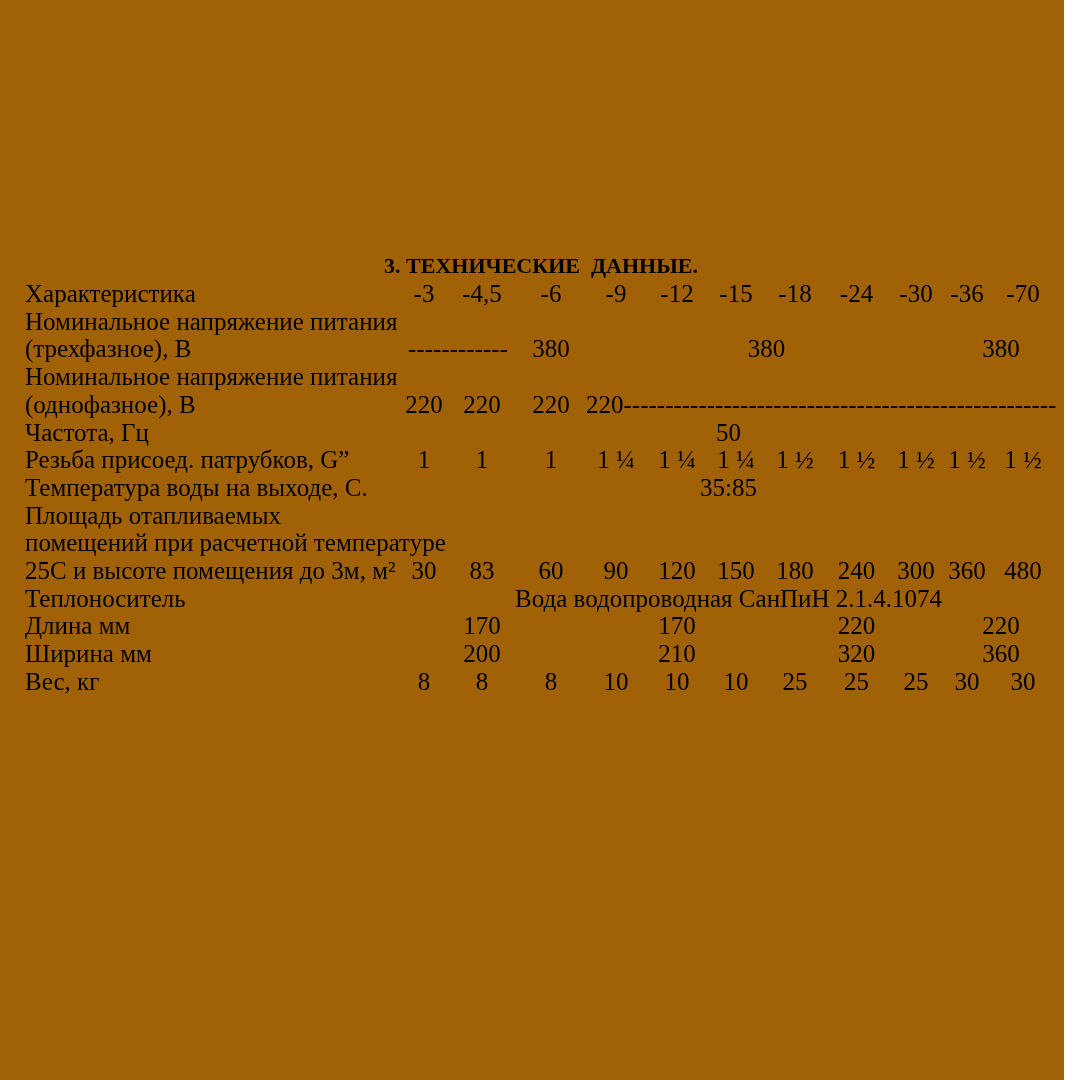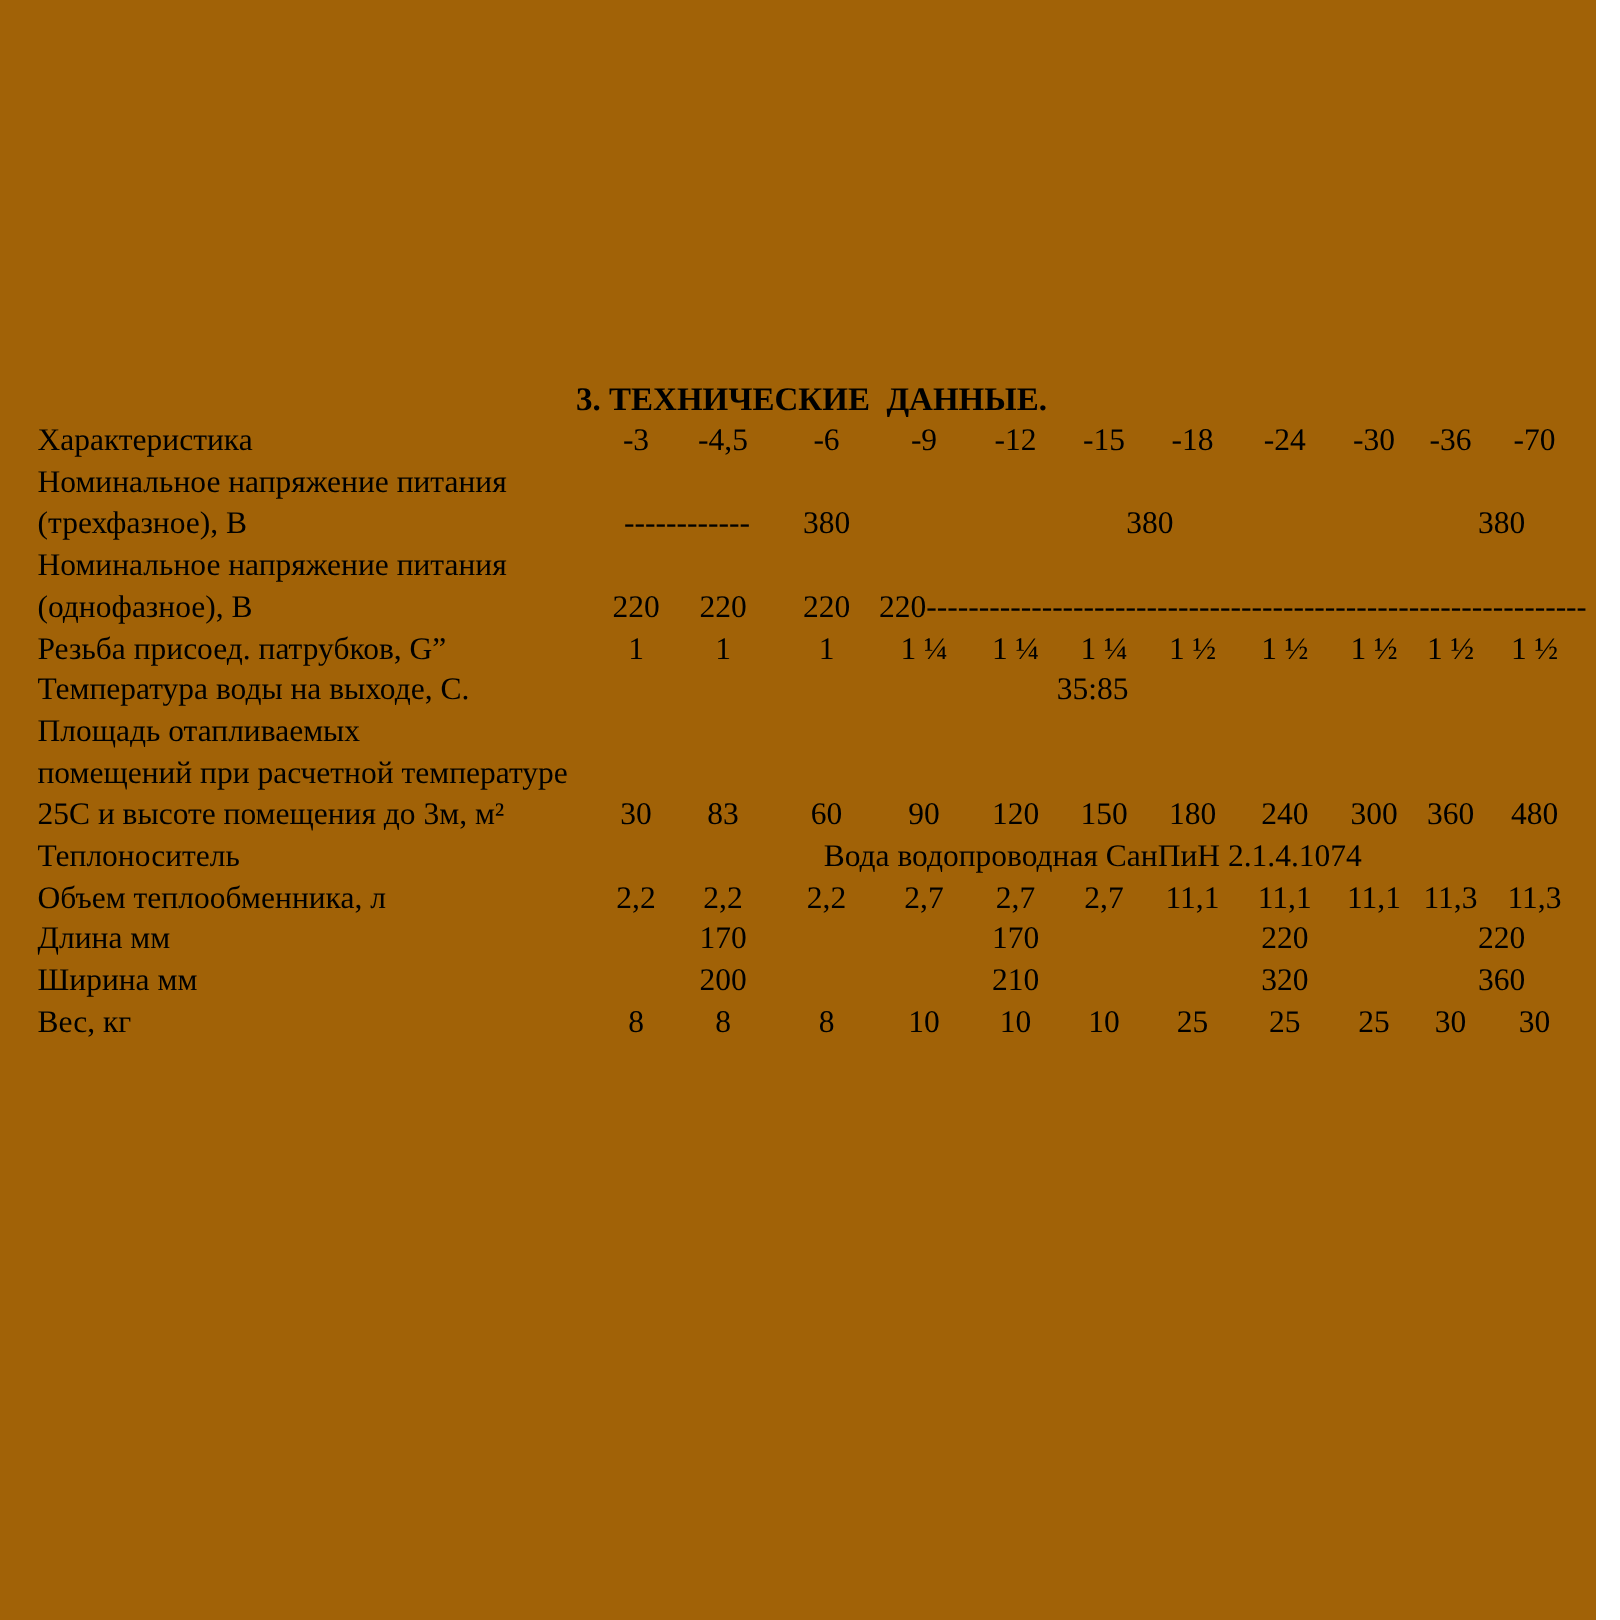--- a/index.html
+++ b/index.html
@@ -27,21 +27,21 @@
     font-size: 22px;
     font-weight: bold;
     line-height: 28px;
     text-align: center;
     white-space: pre;
   }
   table.tech {
     width: 100%;
     table-layout: fixed;
     border-collapse: collapse;
-    font-size: 21px;
+    font-size: 25px;
   }
   table.tech td {
     padding: 0;
     vertical-align: bottom;
     text-align: center;
     line-height: 27.7px;
     overflow: hidden;
   }
   table.tech td.label {
     text-align: left;
@@ -104,20 +104,24 @@
           </tr>
           <tr>
             <td class="label">Номинальное напряжение питания
 (однофазное), В</td>
             <td>220</td>
             <td>220</td>
             <td>220</td>
             <td colspan="8" class="clip left">220----------------------------------------------------------------</td>
           </tr>
           <tr>
+            <td class="label">Частота, Гц</td>
+            <td colspan="11">50</td>
+          </tr>
+          <tr>
             <td class="label">Резьба присоед. патрубков, G”</td>
             <td>1</td>
             <td>1</td>
             <td>1</td>
             <td>1 ¼</td>
             <td>1 ¼</td>
             <td>1 ¼</td>
             <td>1 ½</td>
             <td>1 ½</td>
             <td>1 ½</td>
@@ -142,34 +146,20 @@
             <td>240</td>
             <td>300</td>
             <td>360</td>
             <td>480</td>
           </tr>
           <tr>
             <td class="label">Теплоноситель</td>
             <td colspan="11">Вода водопроводная СанПиН 2.1.4.1074</td>
           </tr>
           <tr>
-            <td class="label">Объем теплообменника, л</td>
-            <td>2,2</td>
-            <td>2,2</td>
-            <td>2,2</td>
-            <td>2,7</td>
-            <td>2,7</td>
-            <td>2,7</td>
-            <td>11,1</td>
-            <td>11,1</td>
-            <td>11,1</td>
-            <td>11,3</td>
-            <td>11,3</td>
-          </tr>
-          <tr>
             <td class="label">Длина мм</td>
             <td></td>
             <td>170</td>
             <td></td>
             <td></td>
             <td>170</td>
             <td></td>
             <td></td>
             <td>220</td>
             <td></td>

